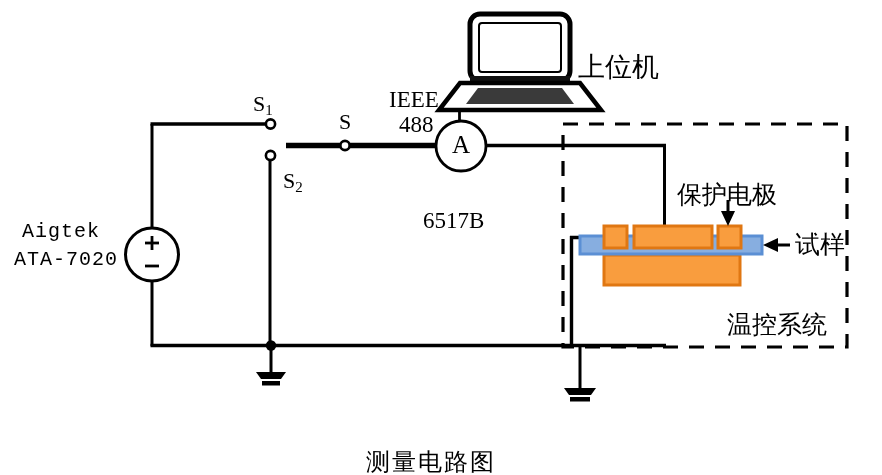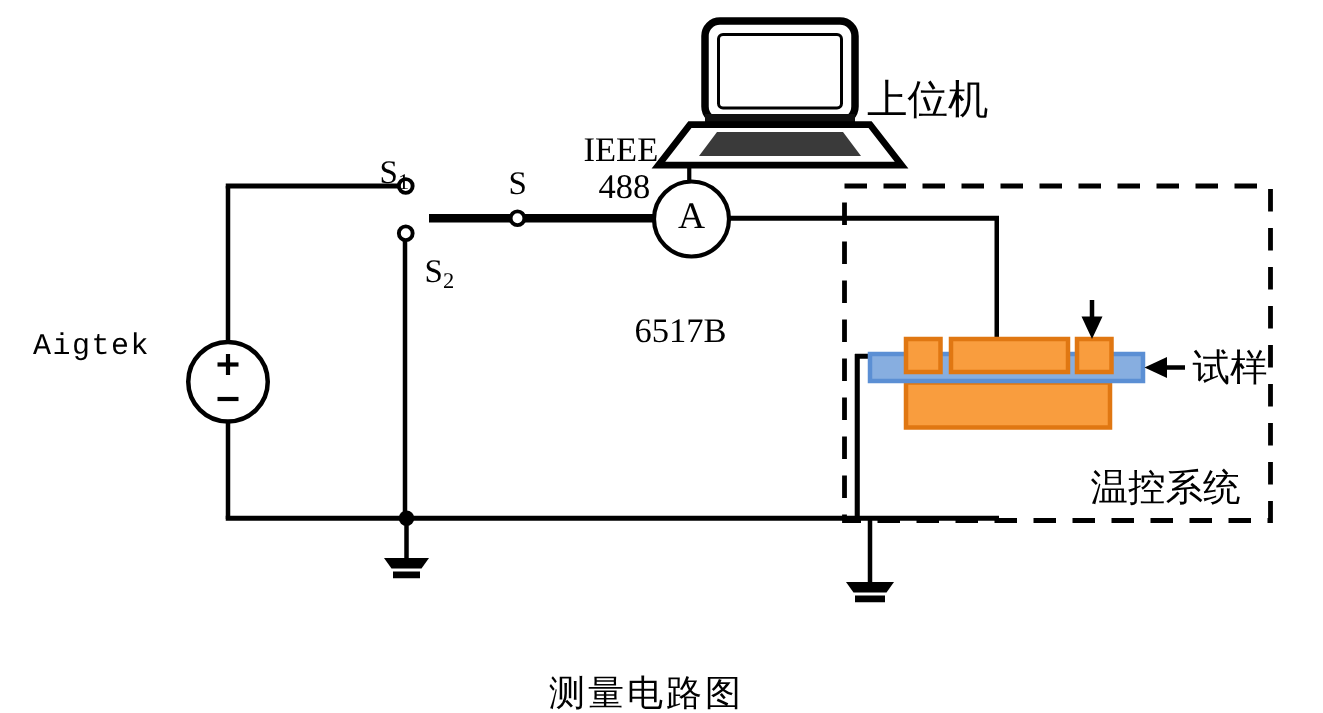--- a/index.html
+++ b/index.html
@@ -105,36 +105,38 @@
 
     <g>
       <line x1="580" y1="345" x2="580" y2="391" stroke="#000" stroke-width="3"></line>
       <polygon points="564,388 596,388 591,395 569,395" fill="#000"></polygon>
       <rect x="570" y="397" width="20" height="4.5" fill="#000"></rect>
     </g>
 
   </svg>
 
   <div class="label mono" style="left:22px;top:222px;font-size:20px;letter-spacing:1px;text-align:right;">Aigtek</div>
+  <div class="label mono" style="left:14px;top:250px;font-size:20px;letter-spacing:1px;">ATA-7020</div>
 
-  <div class="label serif" style="left:253px;top:104px;font-size:22px;"><span>S</span><span class="sub">1</span></div>
+  <div class="label serif" style="left:253px;top:93px;font-size:22px;"><span>S</span><span class="sub">1</span></div>
 
   <div class="label serif" style="left:283px;top:170px;font-size:22px;"><span>S</span><span class="sub">2</span></div>
 
   <div class="label serif" style="left:339px;top:111px;font-size:22px;">S</div>
 
   <div class="label serif" style="left:452px;top:132px;font-size:25px;">A</div>
 
   <div class="label serif" style="left:389px;top:88px;font-size:23px;">IEEE</div>
   <div class="label serif" style="left:399px;top:113px;font-size:23px;">488</div>
 
   <div class="label serif" style="left:423px;top:209px;font-size:23px;">6517B</div>
 
   <div class="label cjk" style="left:578px;top:53px;font-size:27px;">上位机</div>
 
+  <div class="label cjk" style="left:677px;top:182px;font-size:25px;">保护电极</div>
 
   <div class="label cjk" style="left:795px;top:232px;font-size:25px;">试样</div>
 
   <div class="label cjk" style="left:727px;top:312px;font-size:25px;text-align:center;">温控系统</div>
 
   <div class="label cjk" style="left:366px;top:418px;font-size:24px;letter-spacing:2px;margin-top:32px;">测量电路图</div>
 
 </div>
 
 </body></html>

